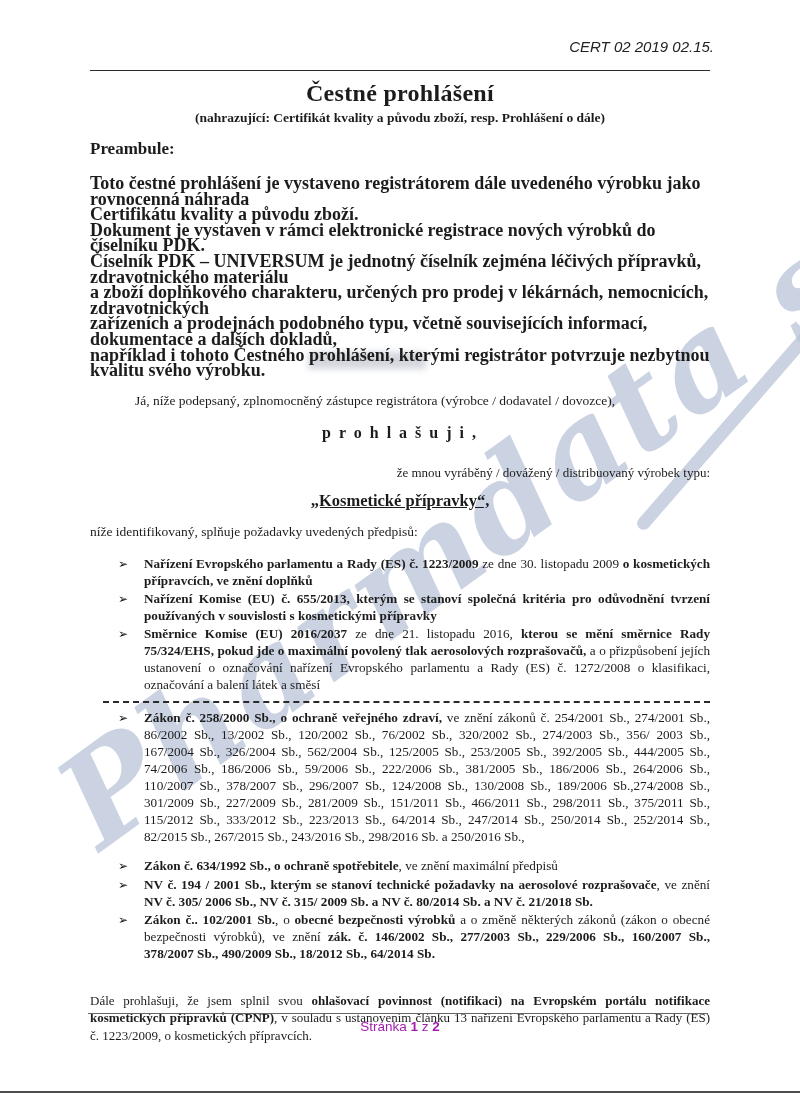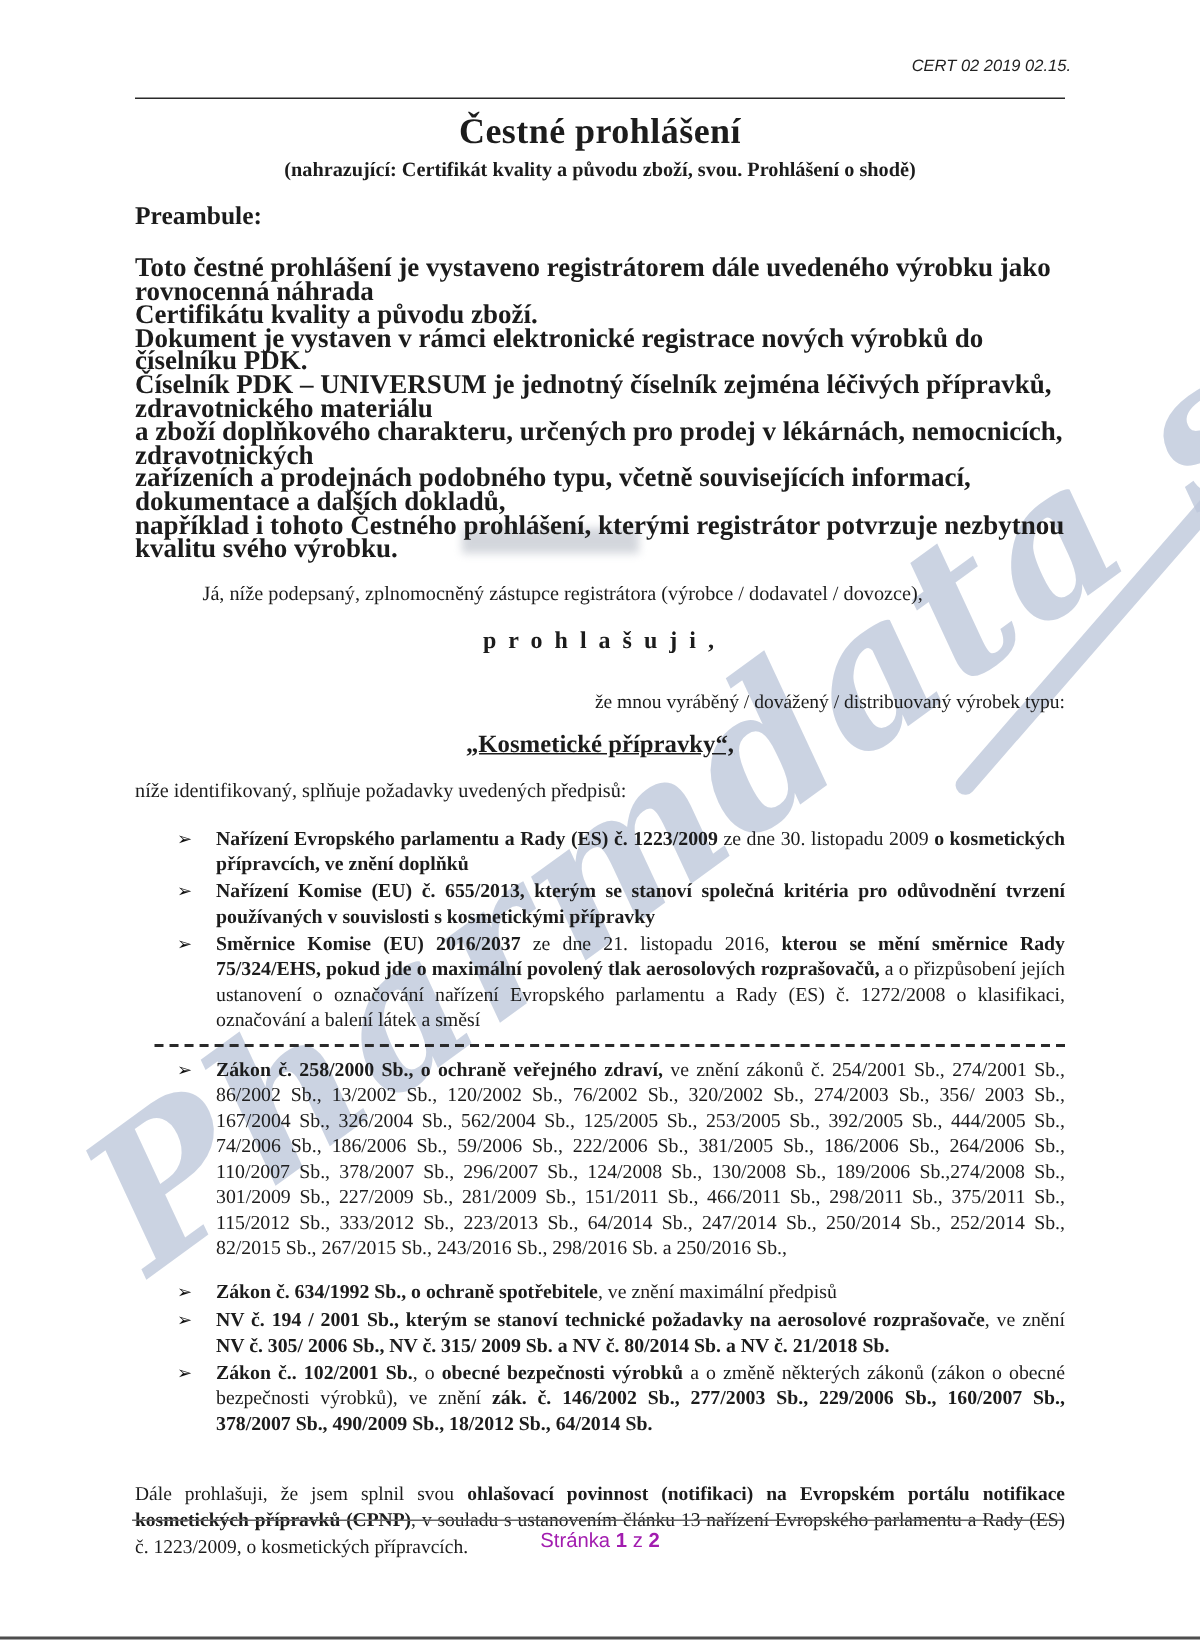--- a/index.html
+++ b/index.html
@@ -23,21 +23,21 @@
     transform:rotate(-49deg);
   }
   .stamp-blob {
     position:absolute; left:308px; top:352px; width:118px; height:17px;
     background:#98a0ae; opacity:0.42; filter:blur(3px);
   }
   
   .content { position:relative; z-index:2; padding:38px 90px 0 90px; }
   .doc-ref {
     text-align:right; font-family:"Liberation Sans", sans-serif;
-    font-style:italic; font-size:11px; color:#222; margin-right:-4px;
+    font-style:italic; font-size:15px; color:#222; margin-right:-4px;
   }
   .header-rule { border-top:1.5px solid #2a2a2a; margin-top:15px; }
   .doc-title { text-align:center; font-weight:bold; font-size:24px; margin-top:9px; letter-spacing:0.3px; }
   .doc-subtitle { text-align:center; font-weight:bold; font-size:13.5px; margin-top:3px; }
   .preamble-h { font-weight:bold; font-size:17px; margin-top:13px; }
   .preamble-body { font-weight:bold; font-size:18px; line-height:15.6px; margin-top:17px; white-space:pre-line; }
   .intro-line { margin-top:14px; font-size:13.5px; text-indent:45px; }
   .verb-line { text-align:center; font-weight:bold; font-size:16px; letter-spacing:2px; margin-top:15px; }
   .product-line { margin-top:23px; font-size:13px;text-align:right; }
   .product-type { text-align:center; font-weight:bold; font-size:16.5px; margin-top:10px; }
@@ -75,21 +75,21 @@
     <div class="wm-swash"></div>
     <div class="stamp-blob"></div>
   </div>
 
   <div class="content">
 
     <div class="doc-ref">CERT 02 2019 02.15.</div>
     <div class="header-rule"></div>
 
     <div class="doc-title">Čestné prohlášení</div>
-    <div class="doc-subtitle">(nahrazující: Certifikát kvality a původu zboží, svou. Prohlášení o shodě)</div>
+    <div class="doc-subtitle">(nahrazující: Certifikát kvality a původu zboží, resp. Prohlášení o dále)</div>
 
     <div class="preamble-h">Preambule:</div>
     <div class="preamble-body">Toto čestné prohlášení je vystaveno registrátorem dále uvedeného výrobku jako rovnocenná náhrada
 Certifikátu kvality a původu zboží.
 Dokument je vystaven v rámci elektronické registrace nových výrobků do číselníku PDK.
 Číselník PDK – UNIVERSUM je jednotný číselník zejména léčivých přípravků, zdravotnického materiálu
 a zboží doplňkového charakteru, určených pro prodej v lékárnách, nemocnicích, zdravotnických
 zařízeních a prodejnách podobného typu, včetně souvisejících informací, dokumentace a dalších dokladů,
 například i tohoto Čestného prohlášení, kterými registrátor potvrzuje nezbytnou kvalitu svého výrobku.</div>
 

